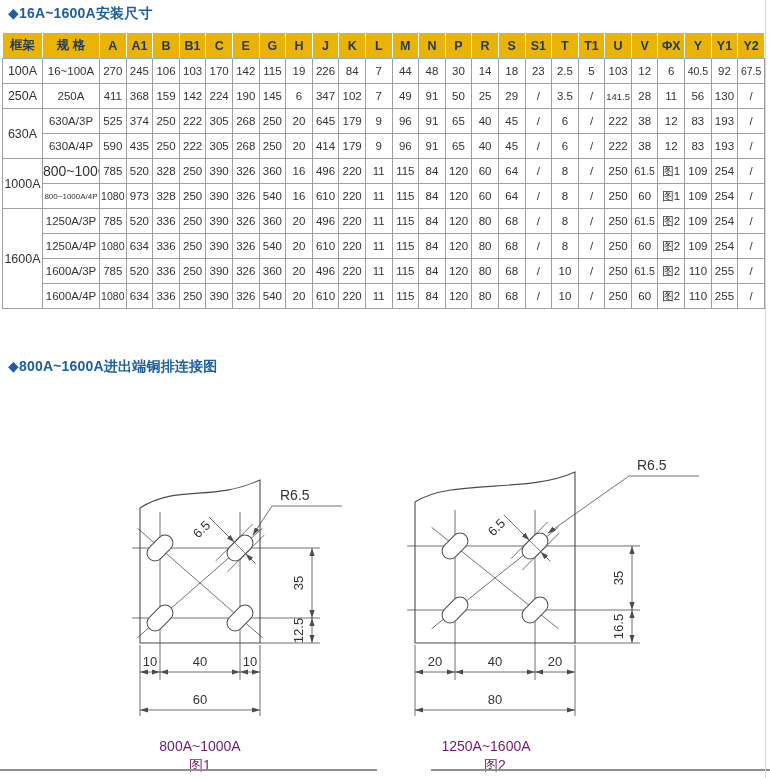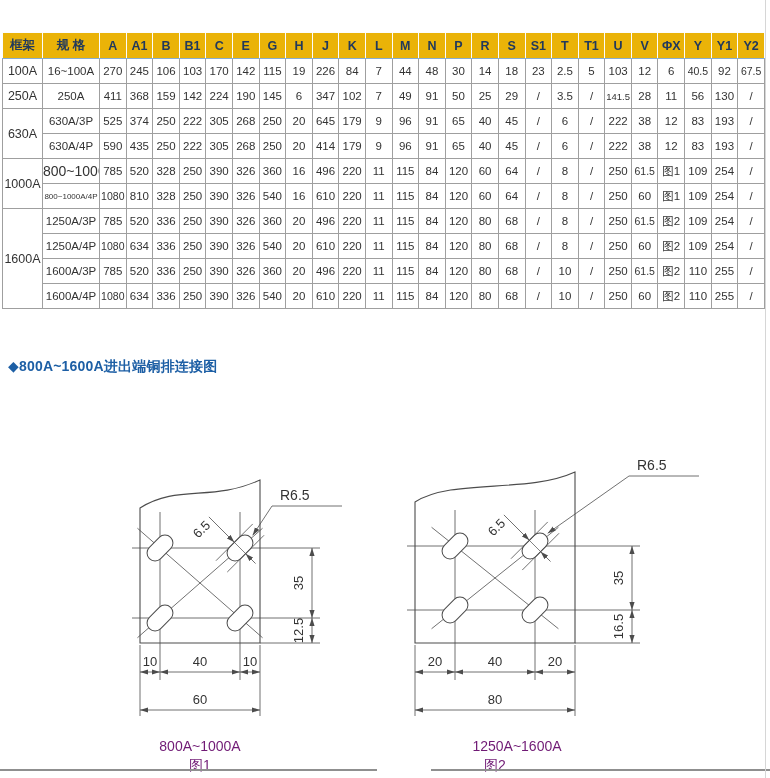--- a/index.html
+++ b/index.html
@@ -17,20 +17,21 @@
   .cap{position:absolute;width:120px;text-align:center;font-size:14px;color:#701a75;}
   .bline{position:absolute;top:769px;height:2px;background:#8f8f8f;}
   .redge{position:absolute;top:0;left:765px;width:1px;height:778px;background:#d6d6d6;}
   svg.fig{position:absolute;overflow:visible;}
   svg.fig text{font-family:"Liberation Sans","DejaVu Sans",sans-serif;}
 </style>
 </head>
 <body>
 
 <div class="page">
+  <div class="h-blue h1">◆16A~1600A安装尺寸</div>
 
   <table class="dims">
     <colgroup>
       <col style="width:40px">
         <col style="width:57px">
     </colgroup>
     <thead>
         <tr>
           <th>框架</th>
           <th>规 格</th>
@@ -202,21 +203,21 @@
           <td>250</td>
           <td style="font-size: 10.5px;">61.5</td>
           <td>图1</td>
           <td>109</td>
           <td>254</td>
           <td>/</td>
         </tr>
         <tr>
           <td style="font-size: 8px;">800~1000A/4P</td>
           <td style="font-size: 10.5px;">1080</td>
-          <td>810</td>
+          <td>973</td>
           <td>328</td>
           <td>250</td>
           <td>390</td>
           <td>326</td>
           <td>540</td>
           <td>16</td>
           <td>610</td>
           <td>220</td>
           <td>11</td>
           <td>115</td>
@@ -438,19 +439,19 @@
       <line x1="70" y1="244" x2="150" y2="244" stroke="#4c4c4c" stroke-width="0.8" marker-start="url(#as1)" marker-end="url(#ae1)"></line>
       <text x="110" y="238" font-size="13" fill="#333" text-anchor="middle">40</text>
       <line x1="150" y1="244" x2="190" y2="244" stroke="#4c4c4c" stroke-width="0.8" marker-start="url(#as1)" marker-end="url(#ae1)"></line>
       <text x="170" y="238" font-size="13" fill="#333" text-anchor="middle">20</text>
       <line x1="30" y1="282" x2="190" y2="282" stroke="#4c4c4c" stroke-width="0.8" marker-start="url(#as1)" marker-end="url(#ae1)"></line>
       <text x="110" y="276" font-size="13" fill="#333" text-anchor="middle">80</text>
     </svg>
 
   <div class="cap" style="left:140px;top:738px">800A~1000A</div>
   <div class="cap" style="left:140px;top:757px">图1</div>
-  <div class="cap" style="left:457px;top:738px">1250A~1600A</div>
+  <div class="cap" style="left:426px;top:738px">1250A~1600A</div>
   <div class="cap" style="left:435px;top:757px">图2</div>
 
   <div class="bline" style="left:0;width:377px"></div>
   <div class="bline" style="left:431px;width:339px"></div>
   <div class="redge"></div>
 </div>
 
 </body></html>

